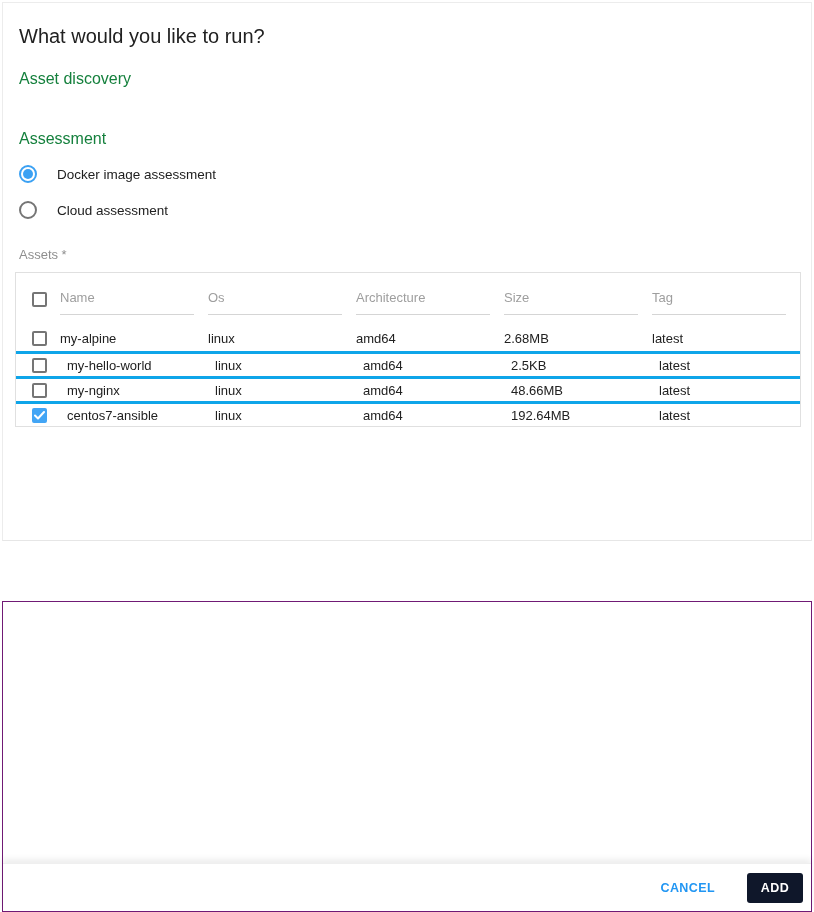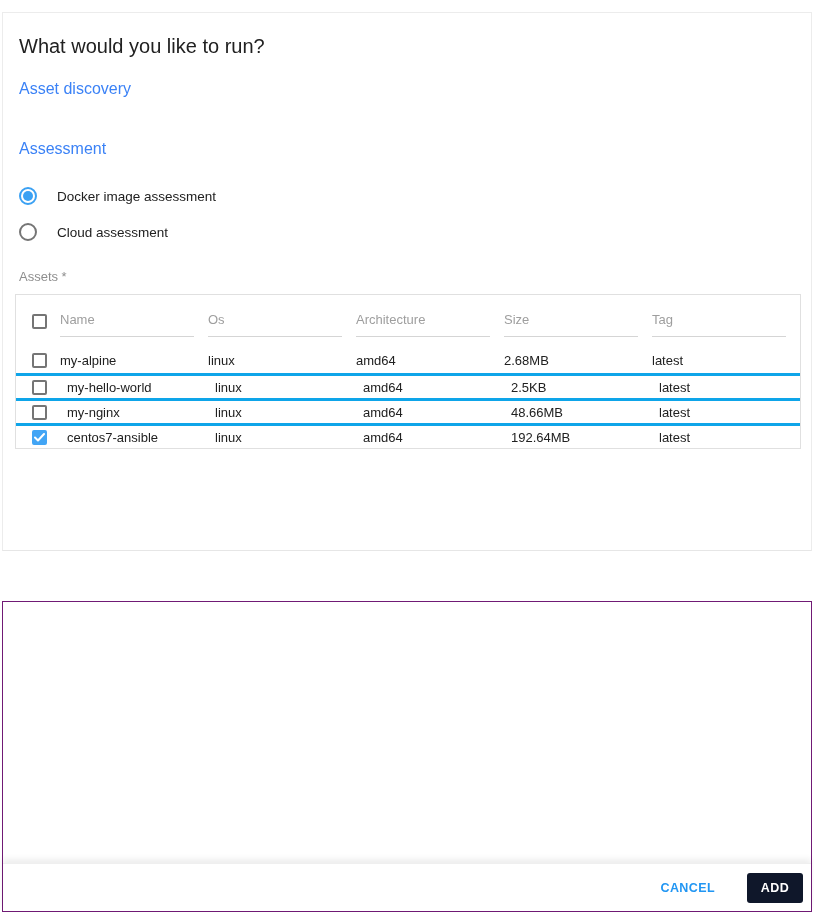--- a/index.html
+++ b/index.html
@@ -7,38 +7,38 @@
     width: 814px; height: 912px;
     background: #fff;
     font-family: "Liberation Sans", sans-serif;
     position: relative;
     overflow: hidden;
   }
 
   
   .card-top {
     position: absolute;
-    left: 2px; top: 12px;
+    left: 2px; top: 2px;
     width: 810px; height: 539px;
     background: #fff;
     border: 1px solid #ececec;
     border-bottom-color: #e6e6e6;
     padding: 0 16px;
   }
   .dialog-title {
     margin-top: 21px;
     font-size: 20px;
     line-height: 24px;
     color: #212121;
     font-weight: 400;
   }
   .section-heading {
     font-size: 16px;
     line-height: 19px;
-    color: #3b82f6;
+    color: #15803d;
     font-weight: 400;
   }
   .heading-asset { margin-top: 21px; }
   .heading-assessment { margin-top: 41px; }
 
   .radio-row {
     display: flex;
     align-items: center;
     height: 20px;
     cursor: pointer;
@@ -59,21 +59,21 @@
     border-radius: 50%;
     background: #3ba1f3;
   }
   .radio-row .radio-label {
     margin-left: 20px;
     font-size: 13.5px;
     color: #212121;
   }
   .rr-1 { margin-top: 23px; }
   .rr-2 { margin-top: 21px; }
-  .rr-3 { margin-top: 28px; }
+  .rr-3 { margin-top: 16px; }
   .rr-4 { margin-top: 16px; }
 
   .assets-label {
     margin-top: 27px;
     font-size: 13px;
     color: #8e8e8e;
   }
 
   
   .assets-table {

